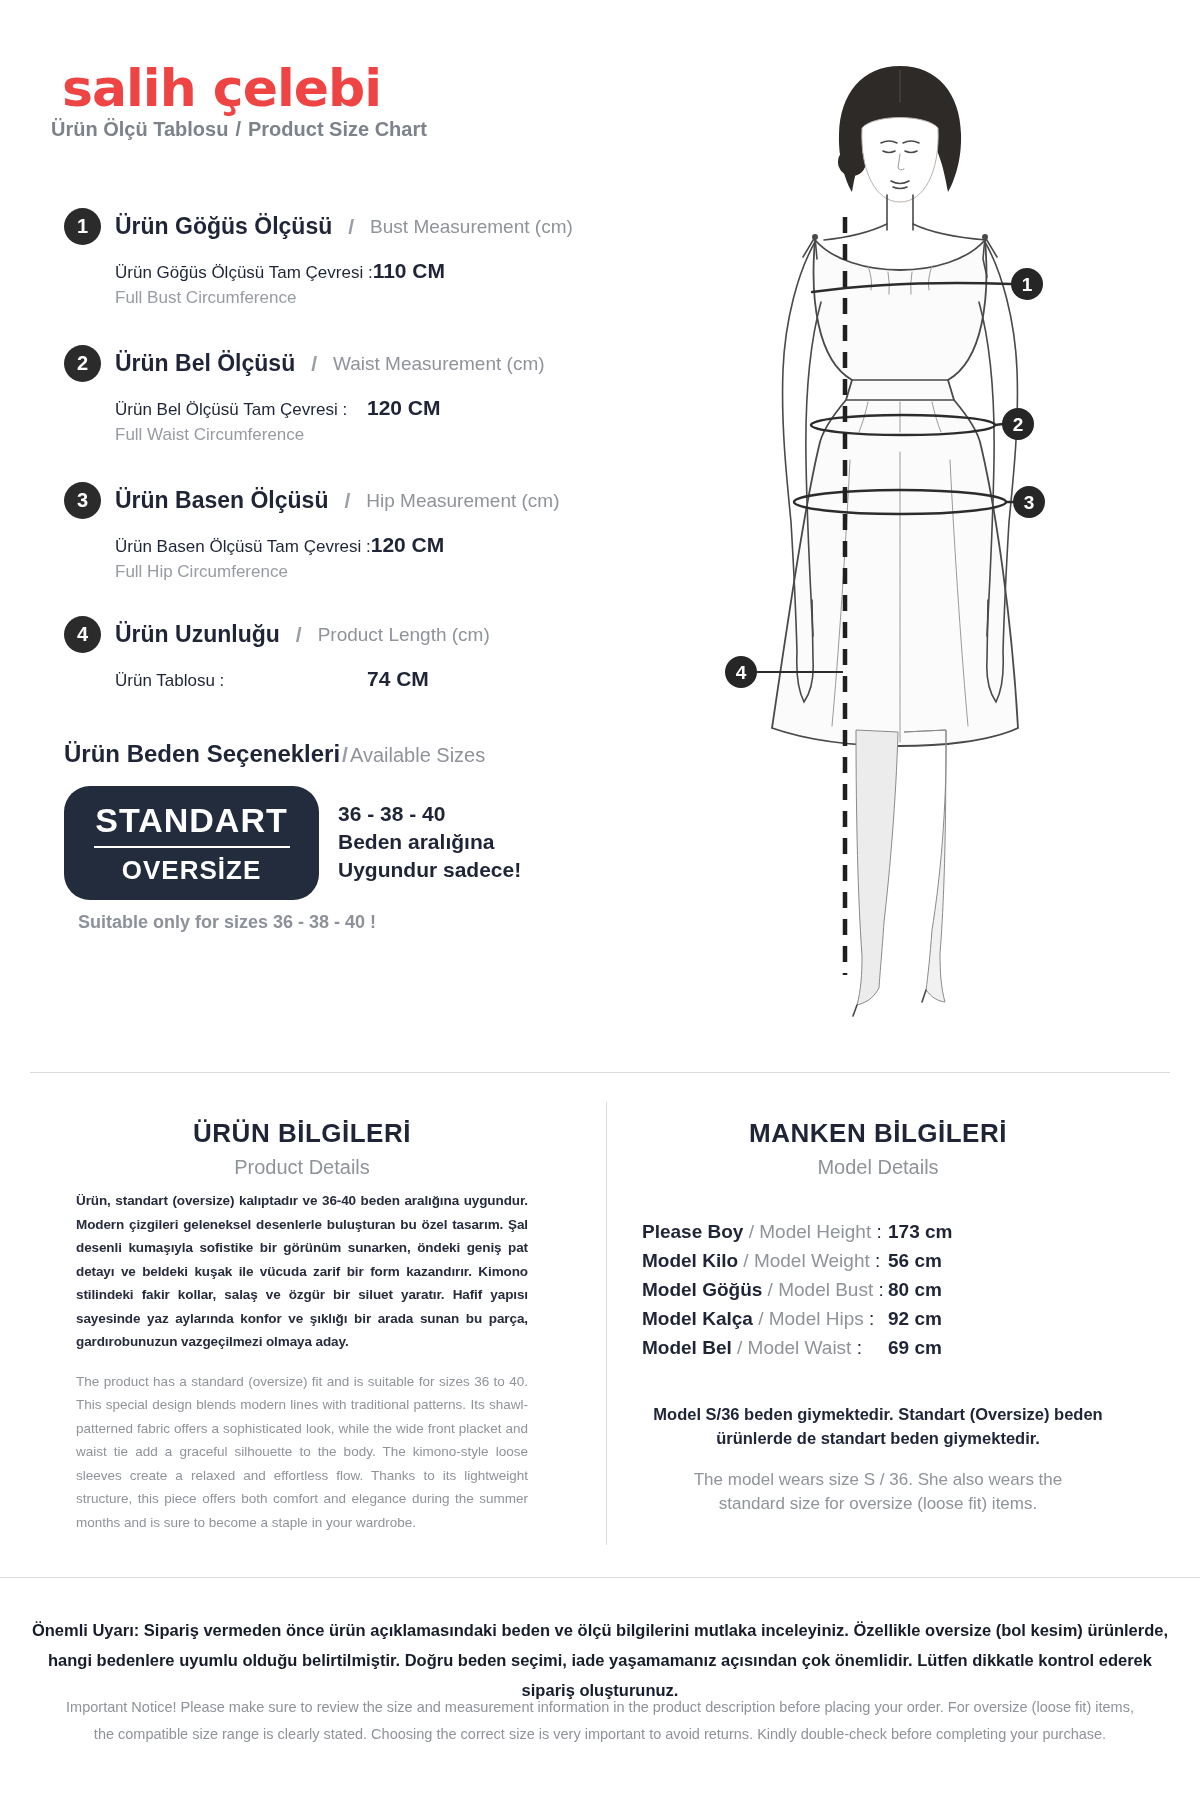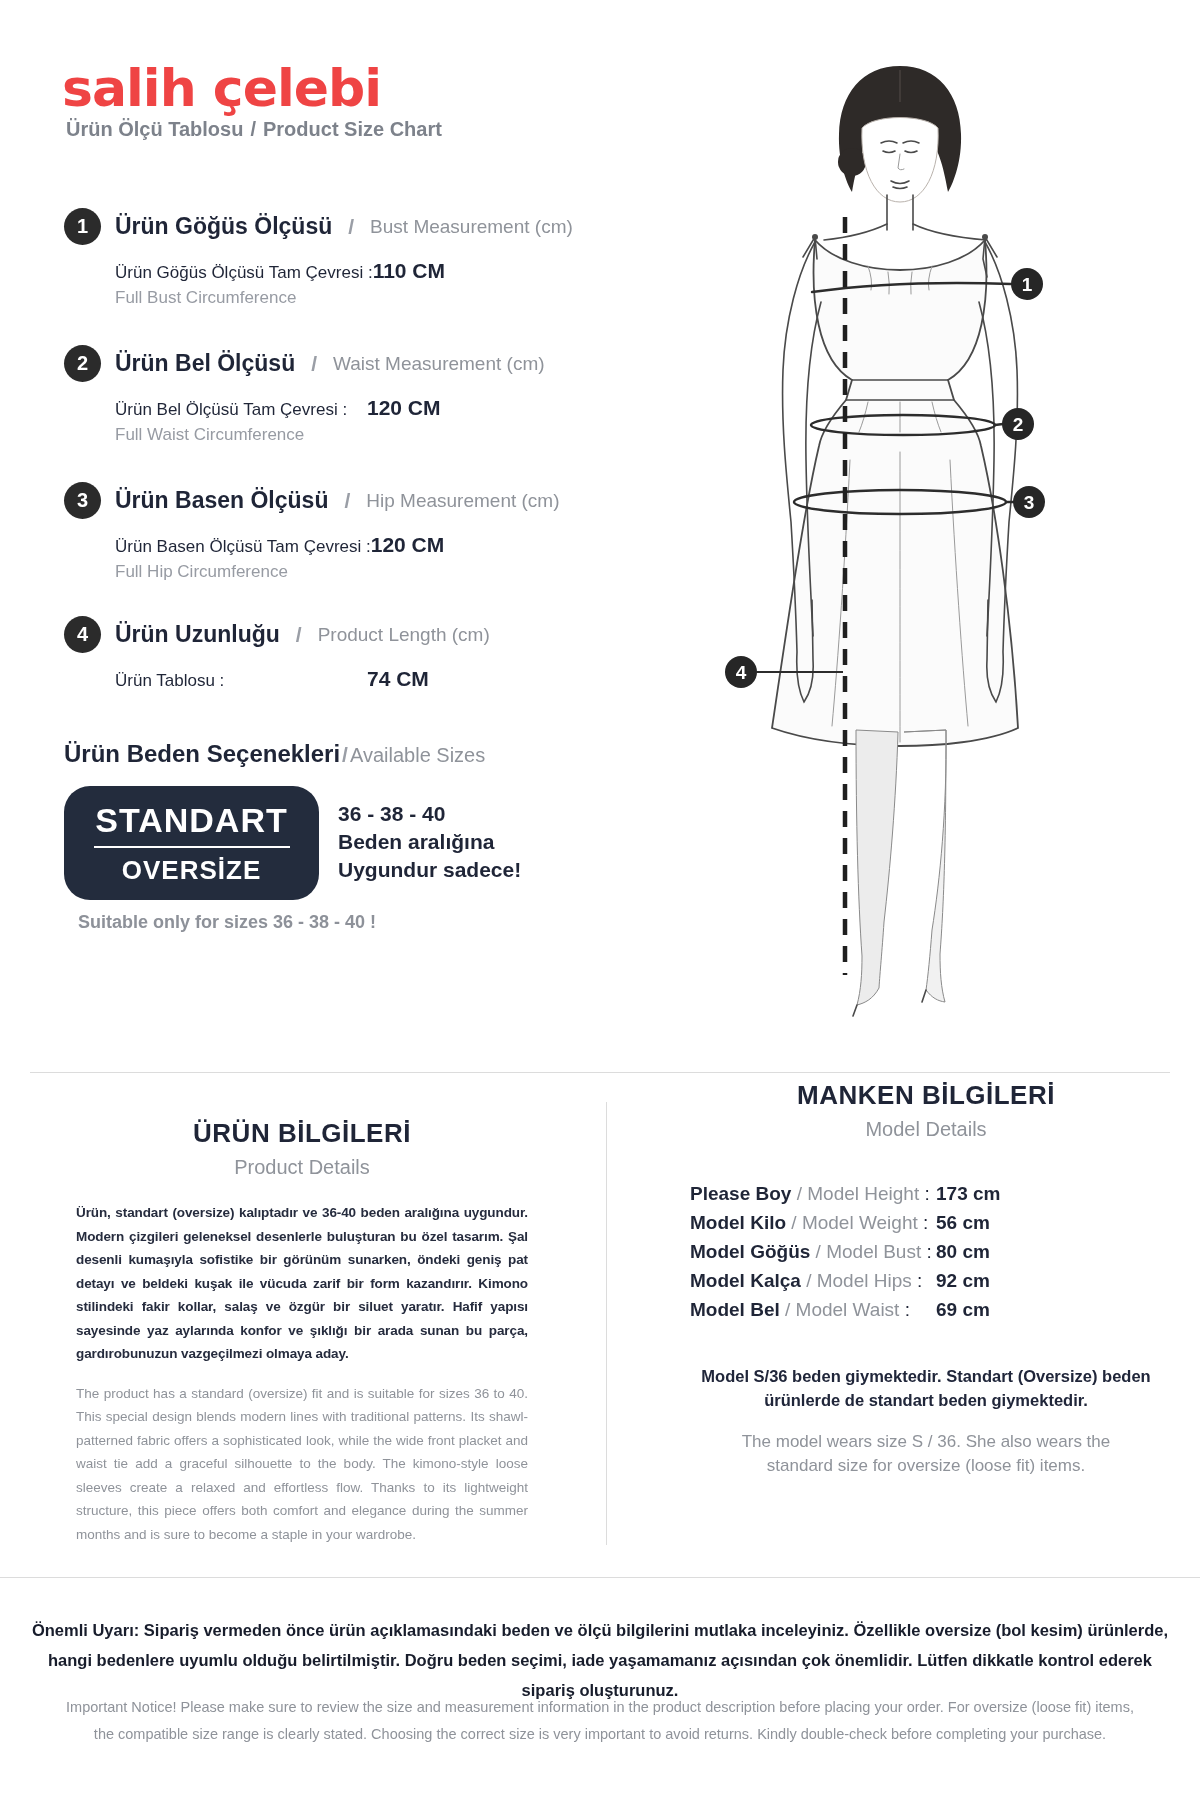--- a/index.html
+++ b/index.html
@@ -2,21 +2,21 @@
 <html><head>
 <meta charset="utf-8">
 <style>
   html,body{margin:0;padding:0;background:#ffffff;}
   .page{position:relative;width:1200px;height:1800px;background:#fff;overflow:hidden;
         font-family:"Liberation Sans","DejaVu Sans",sans-serif;color:#20263a;}
 
   
   .logo{position:absolute;left:62px;top:58px;font-size:52px;font-weight:800;
         letter-spacing:-1px;color:#ef4444;font-family:"DejaVu Sans","Liberation Sans",sans-serif;}
-  .logo-sub{position:absolute;left:66px;top:118px;font-size:20px;font-weight:700;color:#7d828b;text-align:center;}
+  .logo-sub{position:absolute;left:51px;top:118px;font-size:20px;font-weight:700;color:#7d828b;text-align:center;}
   .logo-sub .sep{margin:0 7px;}
 
   
   .meas-item{position:absolute;left:64px;width:524px;}
   .meas-head{display:flex;align-items:center;gap:14px;}
   .num-badge{width:37px;height:37px;border-radius:50%;background:#2b2b2b;color:#fff;
              font-size:20px;font-weight:700;display:flex;align-items:center;justify-content:center;flex:0 0 37px;}
   .meas-title-tr{font-size:23px;font-weight:700;color:#1f2537;white-space:nowrap;}
   .slash{font-size:21px;font-weight:700;color:#9a9ea6;margin:0 2px;}
   .meas-title-en{font-size:19px;color:#8f939a;white-space:nowrap;}
@@ -41,24 +41,24 @@
   
   .figure{position:absolute;left:600px;top:40px;width:560px;height:980px;}
 
   
   .divider-h1{position:absolute;left:30px;top:1072px;width:1140px;height:1px;background:#dcdcdc;}
   .divider-v{position:absolute;left:606px;top:1102px;width:1px;height:443px;background:#dcdcdc;}
   .divider-h2{position:absolute;left:0;top:1577px;width:1200px;height:1px;background:#dcdcdc;}
 
   
   .col-left{position:absolute;left:76px;top:1118px;width:452px;}
-  .col-right{position:absolute;left:642px;top:1080px;width:472px;margin-left:48px;}
+  .col-right{position:absolute;left:642px;top:1118px;width:472px;}
   .sec-title{text-align:center;font-size:26px;font-weight:800;color:#1f2537;letter-spacing:.5px;}
   .sec-sub{text-align:center;font-size:20px;color:#8f939a;margin-top:7px;}
-  .para-tr{margin-top:22px;font-size:13.5px;line-height:23.5px;color:#262c3e;
+  .para-tr{margin-top:10px;font-size:13.5px;line-height:23.5px;color:#262c3e;
            text-align:justify;font-weight:700;letter-spacing:-.1px;}
   .para-en{margin-top:16px;font-size:13.5px;line-height:23.5px;color:#8f939a;text-align:justify;}
 
   .model-table{margin-top:42px;}
   .model-row{display:flex;align-items:baseline;height:29px;font-size:19px;white-space:nowrap;}
   .model-lab{flex:0 0 246px;}
   .model-lab .tr{font-weight:700;color:#1f2537;}
   .model-lab .en{color:#8f939a;}
   .model-lab .colon{color:#1f2537;}
   .model-val{font-weight:700;color:#1f2537;}

